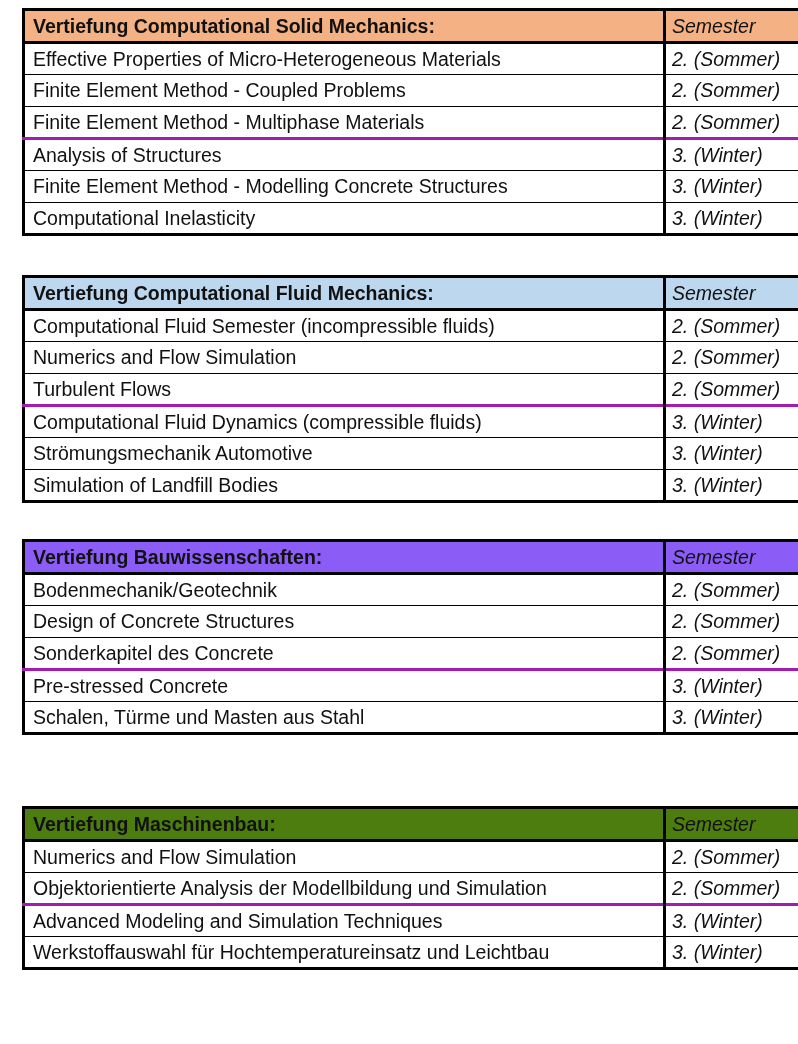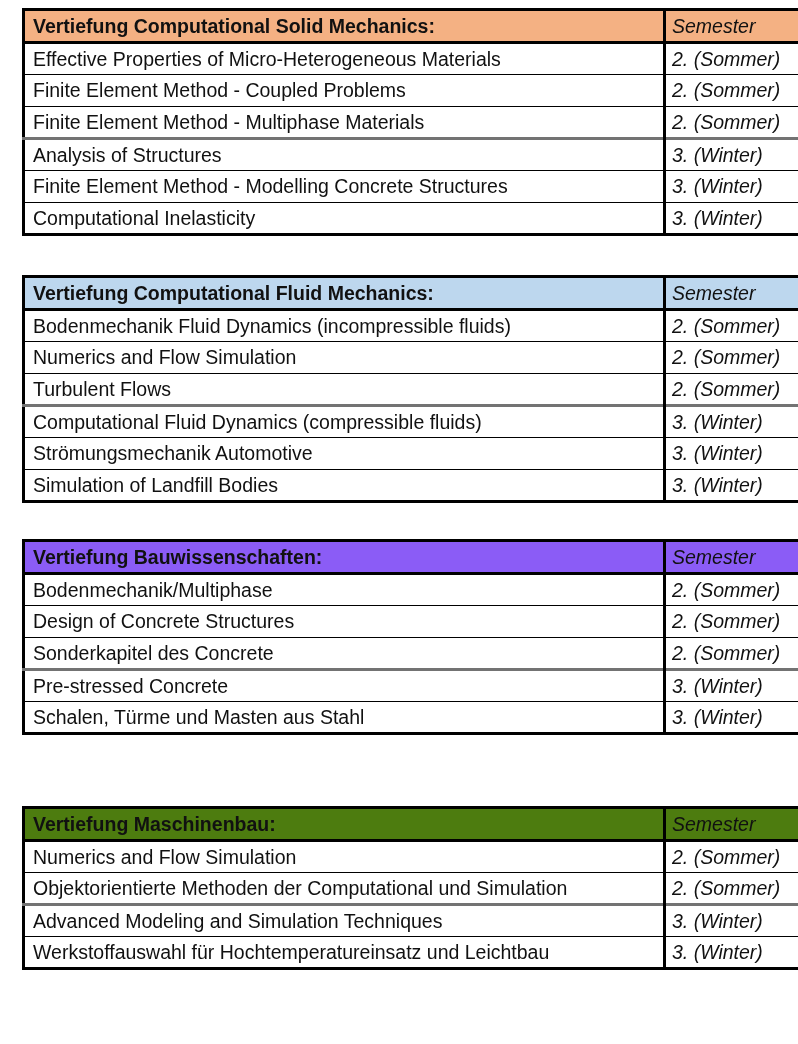--- a/index.html
+++ b/index.html
@@ -33,21 +33,21 @@
       vertical-align: middle;
       box-sizing: border-box;
     }
     .tbl td.col-course { width: 641px; border-right: 3px solid #000; }
     .tbl td.col-sem { width: 146px; padding-left: 6px; font-style: italic; }
     .tbl tr.head td {
       border-bottom: 3px solid #000;
       height: 33px;
     }
     .tbl tr.head td.col-course { font-weight: bold; }
-    .tbl tr.group-break td { border-top: 3px solid #737373; }
+    .tbl tr.group-break td { border-top: 3px solid #a21caf; }
     #t1 { top: 8px; }
     #t2 { top: 275px; }
     #t3 { top: 539px; }
     #t4 { top: 806px; }
   </style>
 </head>
 <body>
 
 <table class="tbl" id="t1">
   <tbody>
@@ -82,21 +82,21 @@
 </tbody>
   </table>
 
 <table class="tbl" id="t2">
   <tbody>
       <tr class="head" style="background: rgb(189, 215, 238);">
     <td class="col-course">Vertiefung Computational Fluid Mechanics:</td>
     <td class="col-sem">Semester</td>
   </tr>
   <tr>
-    <td class="col-course">Bodenmechanik Fluid Dynamics (incompressible fluids)</td>
+    <td class="col-course">Computational Fluid Semester (incompressible fluids)</td>
     <td class="col-sem">2. (Sommer)</td>
   </tr>
   <tr>
     <td class="col-course">Numerics and Flow Simulation</td>
     <td class="col-sem">2. (Sommer)</td>
   </tr>
   <tr>
     <td class="col-course">Turbulent Flows</td>
     <td class="col-sem">2. (Sommer)</td>
   </tr>
@@ -115,21 +115,21 @@
 </tbody>
   </table>
 
 <table class="tbl" id="t3">
   <tbody>
       <tr class="head" style="background: #8b5cf6;">
     <td class="col-course">Vertiefung Bauwissenschaften:</td>
     <td class="col-sem">Semester</td>
   </tr>
   <tr>
-    <td class="col-course">Bodenmechanik/Multiphase</td>
+    <td class="col-course">Bodenmechanik/Geotechnik</td>
     <td class="col-sem">2. (Sommer)</td>
   </tr>
   <tr>
     <td class="col-course">Design of Concrete Structures</td>
     <td class="col-sem">2. (Sommer)</td>
   </tr>
   <tr>
     <td class="col-course">Sonderkapitel des Concrete</td>
     <td class="col-sem">2. (Sommer)</td>
   </tr>
@@ -148,21 +148,21 @@
   <tbody>
       <tr class="head" style="background: #4d7c0f;">
     <td class="col-course">Vertiefung Maschinenbau:</td>
     <td class="col-sem">Semester</td>
   </tr>
   <tr>
     <td class="col-course">Numerics and Flow Simulation</td>
     <td class="col-sem">2. (Sommer)</td>
   </tr>
   <tr>
-    <td class="col-course">Objektorientierte Methoden der Computational und Simulation</td>
+    <td class="col-course">Objektorientierte Analysis der Modellbildung und Simulation</td>
     <td class="col-sem">2. (Sommer)</td>
   </tr>
   <tr class="group-break">
     <td class="col-course">Advanced Modeling and Simulation Techniques</td>
     <td class="col-sem">3. (Winter)</td>
   </tr>
   <tr>
     <td class="col-course">Werkstoffauswahl für Hochtemperatureinsatz und Leichtbau</td>
     <td class="col-sem">3. (Winter)</td>
   </tr>

